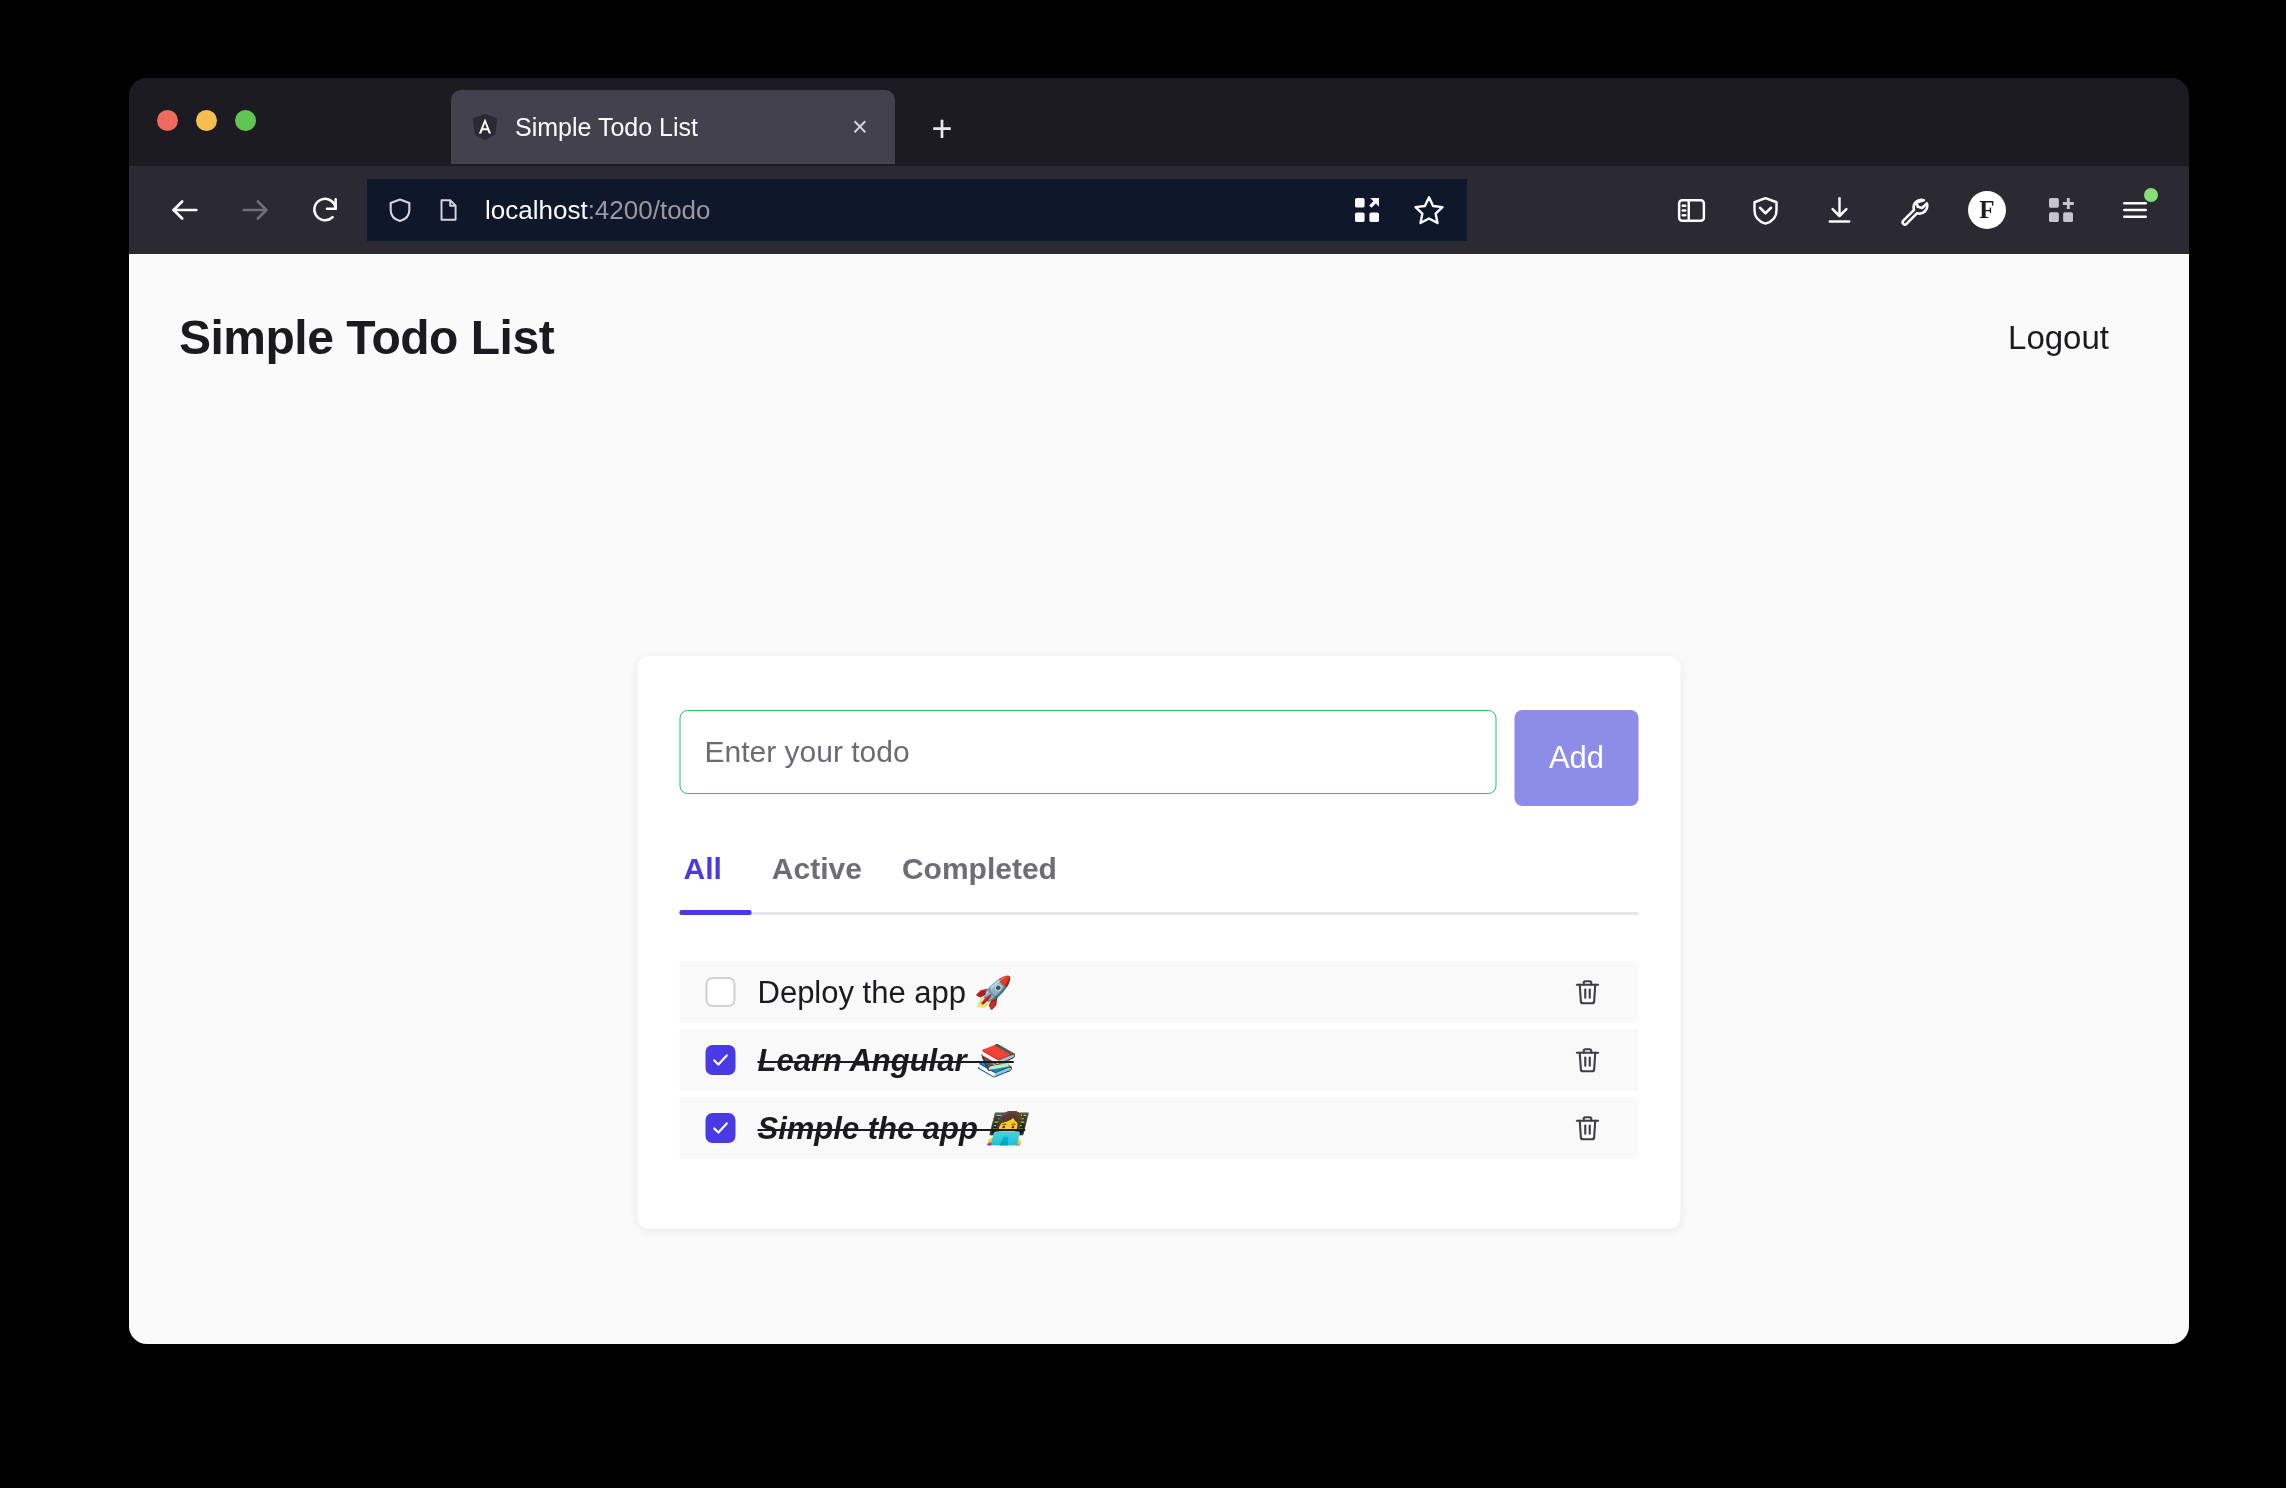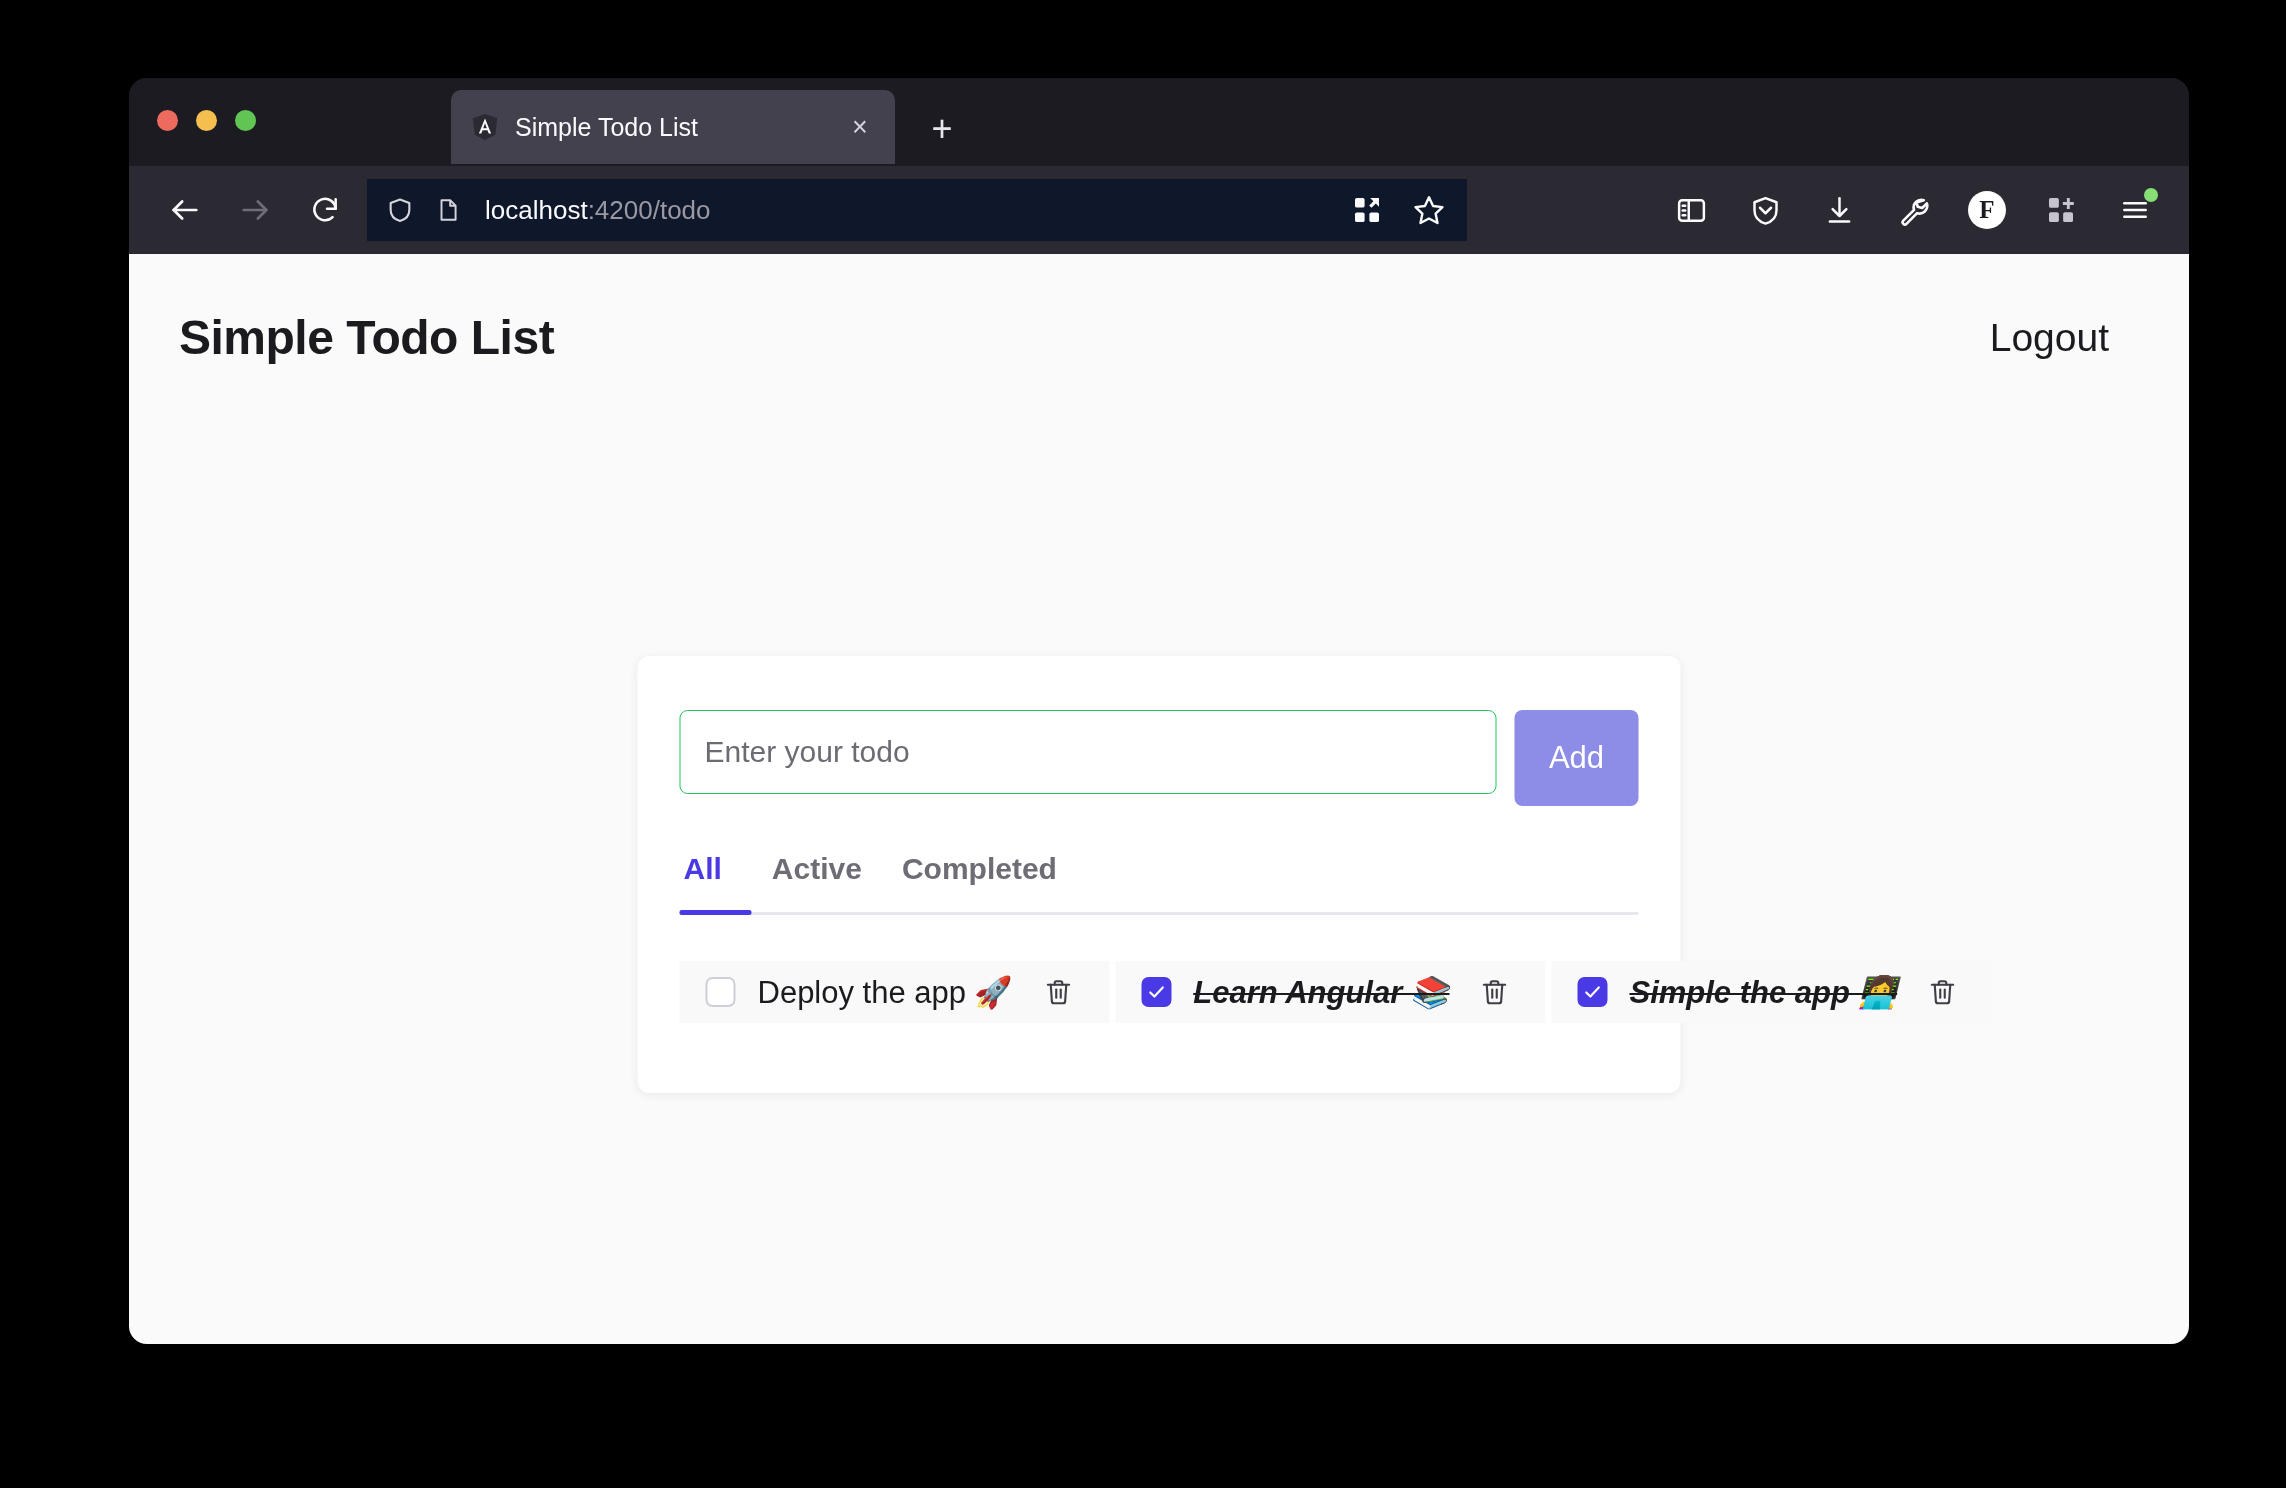--- a/index.html
+++ b/index.html
@@ -195,21 +195,21 @@
     justify-content: space-between;
     padding: 56px 80px 0 50px;
   }
   .page-title {
     font-size: 48px;
     font-weight: 700;
     color: #1b1b1f;
     letter-spacing: -0.5px;
   }
   .logout-link {
-    font-size: 39px;
+    font-size: 33px;
     color: #1b1b1f;
   }
 
   
   .todo-card {
     position: absolute;
     left: 50%;
     transform: translateX(-50%);
     top: 402px;
     width: 1043px;
@@ -281,21 +281,21 @@
     bottom: -3px;
     height: 5px;
     background: #4a3ae5;
     border-radius: 2px;
   }
 
   
   .todo-list {
     margin-top: 46px;
     display: flex;
-    flex-direction: row;
+    flex-direction: column;
     gap: 6px;
   }
   .todo-item {
     display: flex;
     align-items: center;
     background: #f9f9fa;
     height: 62px;
     padding: 0 28px 0 26px;
     gap: 22px;
   }

